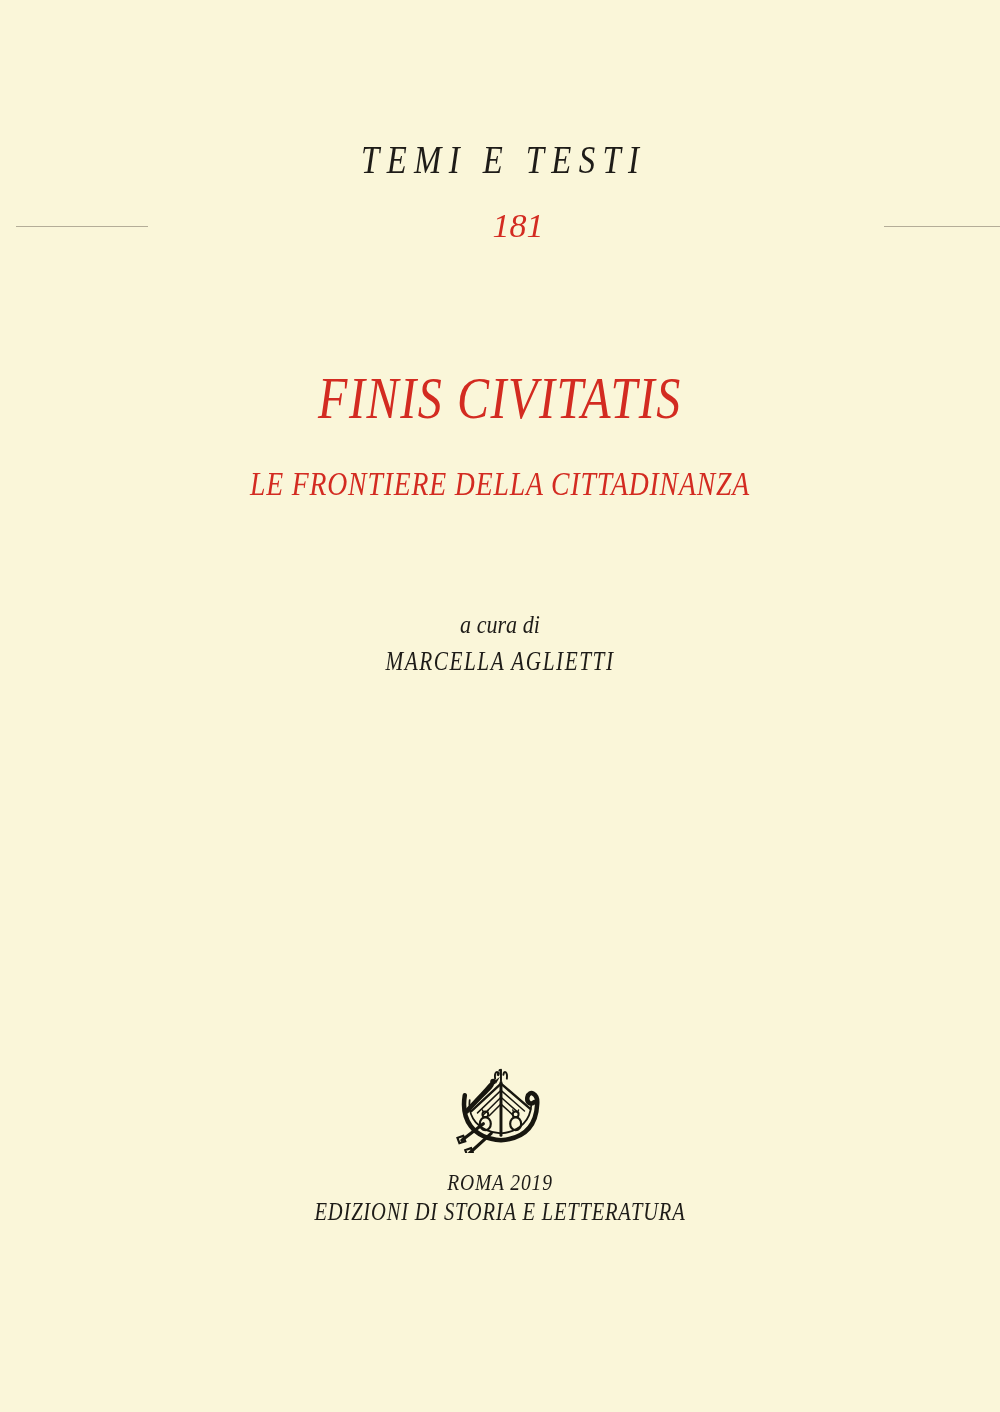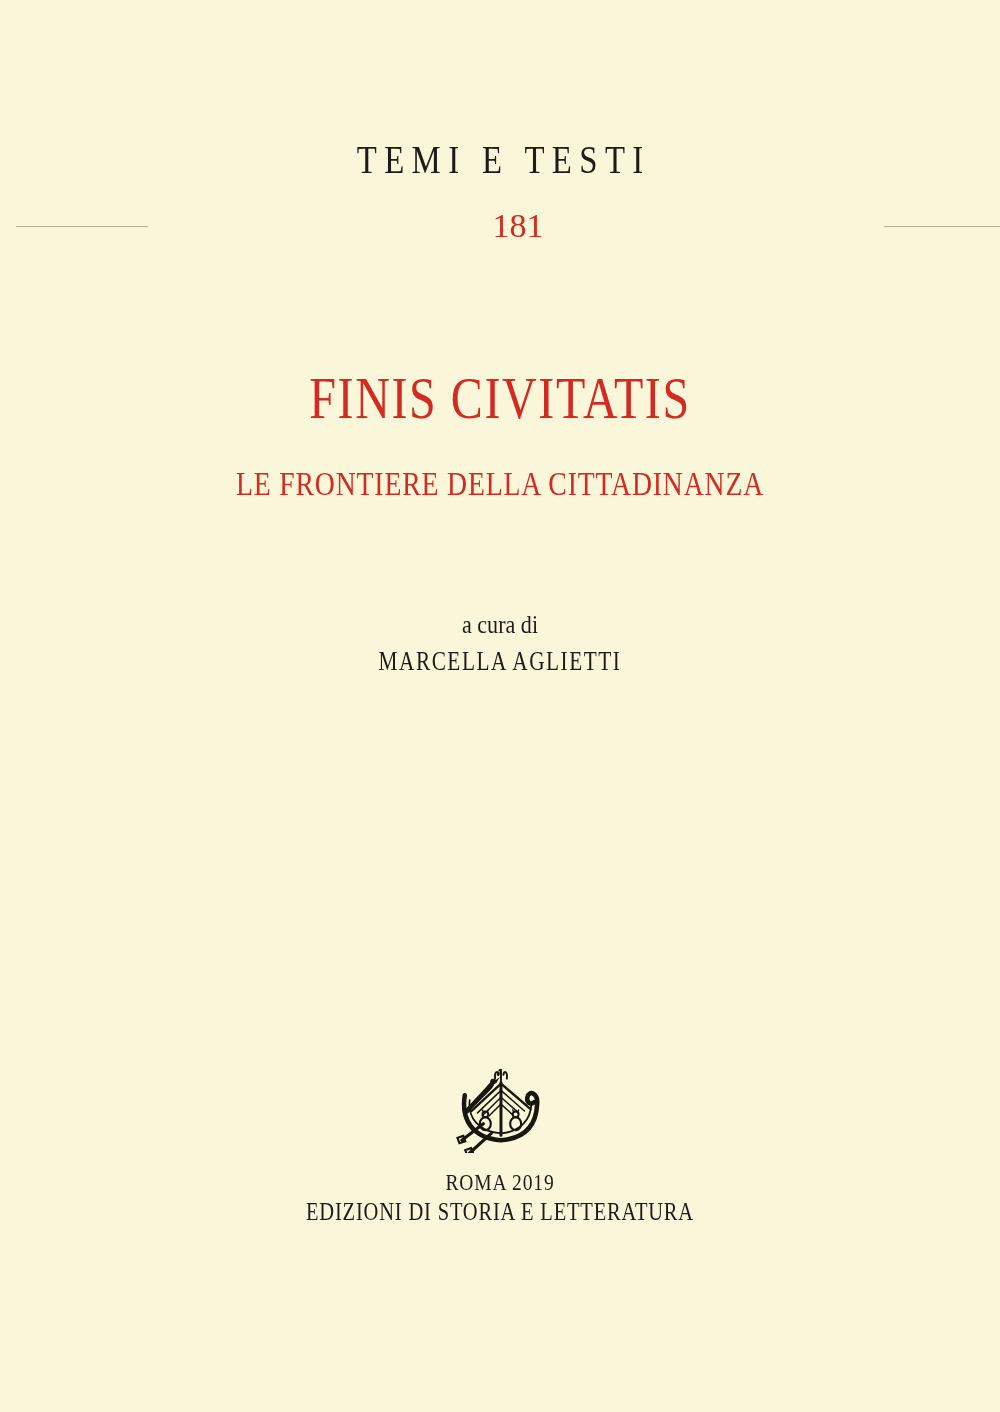--- a/index.html
+++ b/index.html
@@ -6,20 +6,21 @@
   html, body { width: 1000px; height: 1412px; }
   body {
     font-family: "Liberation Serif", "DejaVu Serif", serif;
     background: var(--bg, #FAF6D9);
     position: relative;
     overflow: hidden;
   }
   .page {
     position: absolute;
     inset: 0;
+    font-style: italic;
   }
   .line {
     position: absolute;
     left: 0;
     width: 100%;
     text-align: center;
     white-space: nowrap;
     line-height: 1;
   }
   .condense { transform-origin: 50% 50%; }

